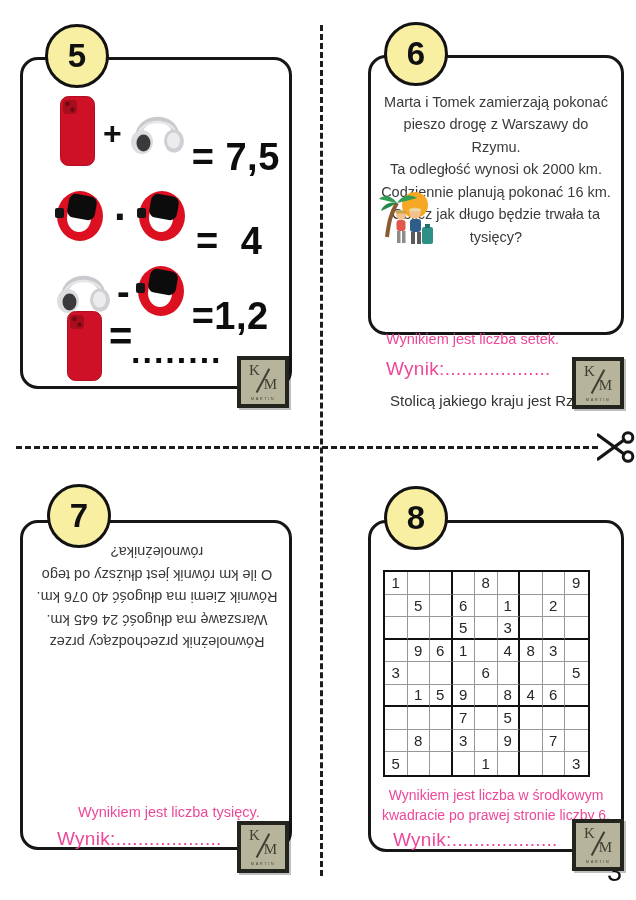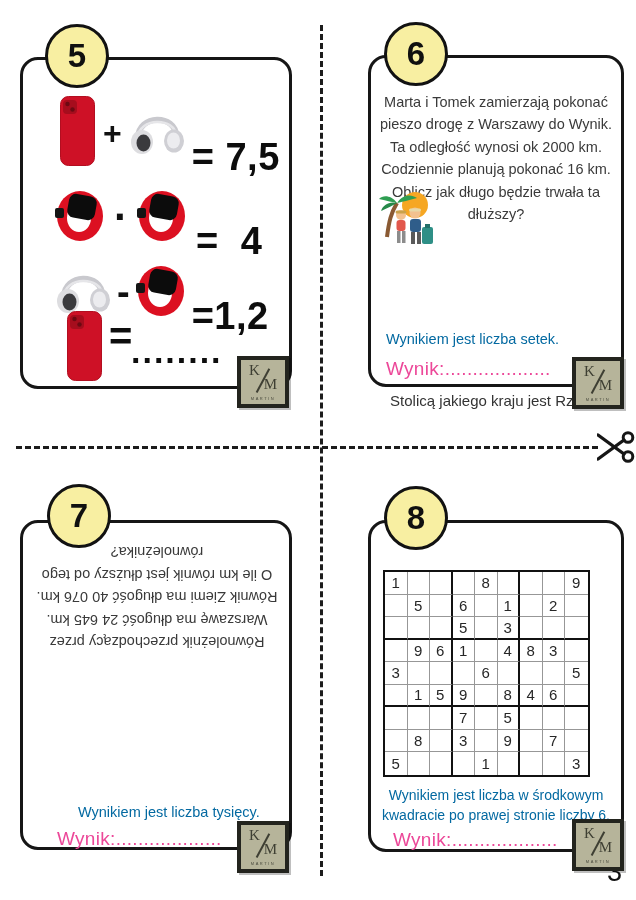--- a/index.html
+++ b/index.html
@@ -7,21 +7,21 @@
         font-family:"Liberation Sans",sans-serif;color:#222;}
 
   
   .vcut{position:absolute;left:320px;top:25px;height:851px;width:0;border-left:3px dashed #1c1c1c;}
   .hcut{position:absolute;left:16px;top:446px;width:582px;height:0;border-top:3px dashed #1c1c1c;}
   .scissors{position:absolute;left:597px;top:430px;width:38px;height:34px;}
 
   
   .card{position:absolute;background:#fff;border:3px solid #161616;border-radius:18px;box-sizing:border-box;}
   #card5{left:20px;top:57px;width:272px;height:332px;}
-  #card6{left:368px;top:55px;width:256px;height:332px;}
+  #card6{left:368px;top:55px;width:256px;height:280px;}
   #card7{left:20px;top:520px;width:272px;height:330px;}
   #card8{left:368px;top:520px;width:256px;height:332px;}
 
   
   .badge{position:absolute;width:64px;height:64px;border-radius:50%;background:#f8efa2;
          border:3px solid #121212;box-sizing:border-box;display:flex;align-items:center;justify-content:center;
          font-size:33px;font-weight:bold;color:#101010;z-index:5;}
   #badge5{left:45px;top:24px;}
   #badge6{left:384px;top:22px;}
   #badge7{left:47px;top:484px;}
@@ -52,21 +52,21 @@
   .op-minus{font-size:38px;}
   .result{font-weight:bold;font-size:38px;color:#0d0d0d;white-space:pre;letter-spacing:0.5px;line-height:1;margin-top:48px;}
   .phone4{position:absolute;left:43px;top:250px;}
   .eq4eq{position:absolute;left:86px;top:256px;font-size:40px;font-weight:bold;color:#0d0d0d;line-height:1;}
   .dots{position:absolute;left:108px;top:272px;font-size:34px;font-weight:bold;letter-spacing:2px;color:#0d0d0d;}
 
   
   .q6{position:absolute;top:33px;left:8px;right:8px;text-align:center;font-size:14.5px;
       line-height:1.55;color:#3a3a3a;}
   .illu{position:absolute;left:6px;top:127px;}
-  .hint{position:absolute;font-size:14.5px;color:#0369a1;}
+  .hint{position:absolute;font-size:14.5px;color:#ec4899;}
   #hint6{left:15px;top:273px;}
   .wynik{position:absolute;font-size:19px;color:#ec4899;letter-spacing:0.3px;}
   #wynik6{left:15px;top:300px;}
   .footer6{position:absolute;left:368px;top:392px;width:256px;text-align:center;font-size:15px;color:#333;}
 
   
   .q7{position:absolute;top:18px;left:4px;width:260px;transform:rotate(180deg);
       text-align:center;font-size:14.5px;line-height:1.55;color:#3a3a3a;}
   #hint7{left:24px;top:281px;margin-left:31px;}
   #wynik7{left:34px;top:305px;}
@@ -179,25 +179,25 @@
         <circle cx="13.5" cy="14.5" r="2.2" fill="#6d0912"></circle>
       </svg>
     </span>
     <span class="eq4eq">=</span>
     <span class="dots">........</span>
   </section>
 
   <section class="card" id="card6">
     <div class="q6">
         <div>Marta i Tomek zamierzają pokonać</div>
-        <div>pieszo drogę z Warszawy do Wynik.</div>
+        <div>pieszo drogę z Warszawy do Rzymu.</div>
         <div>Ta odległość wynosi ok 2000 km.</div>
         <div>Codziennie planują pokonać 16 km.</div>
         <div>Oblicz jak długo będzie trwała ta</div>
-        <div>dłuższy?</div>
+        <div>tysięcy?</div>
       </div>
     <span class="illu">
       <svg width="58" height="62" viewBox="0 0 58 62">
         <circle cx="38" cy="20" r="13" fill="#f6a723"></circle>
         <path d="M10 52 C12 36 14 28 20 18" stroke="#8a5a33" stroke-width="4" fill="none"></path>
         <path d="M20 18 C14 10 6 10 2 14 C10 16 16 17 20 18" fill="#2f9e52"></path>
         <path d="M20 18 C26 9 34 9 40 13 C32 15 25 17 20 18" fill="#2f9e52"></path>
         <path d="M20 18 C12 16 6 20 4 26 C11 23 16 20 20 18" fill="#27894a"></path>
         <circle cx="24" cy="30" r="5" fill="#f3c18f"></circle>
         <rect x="18.5" y="25.5" width="11" height="3" rx="1.5" fill="#caa24b"></rect>

